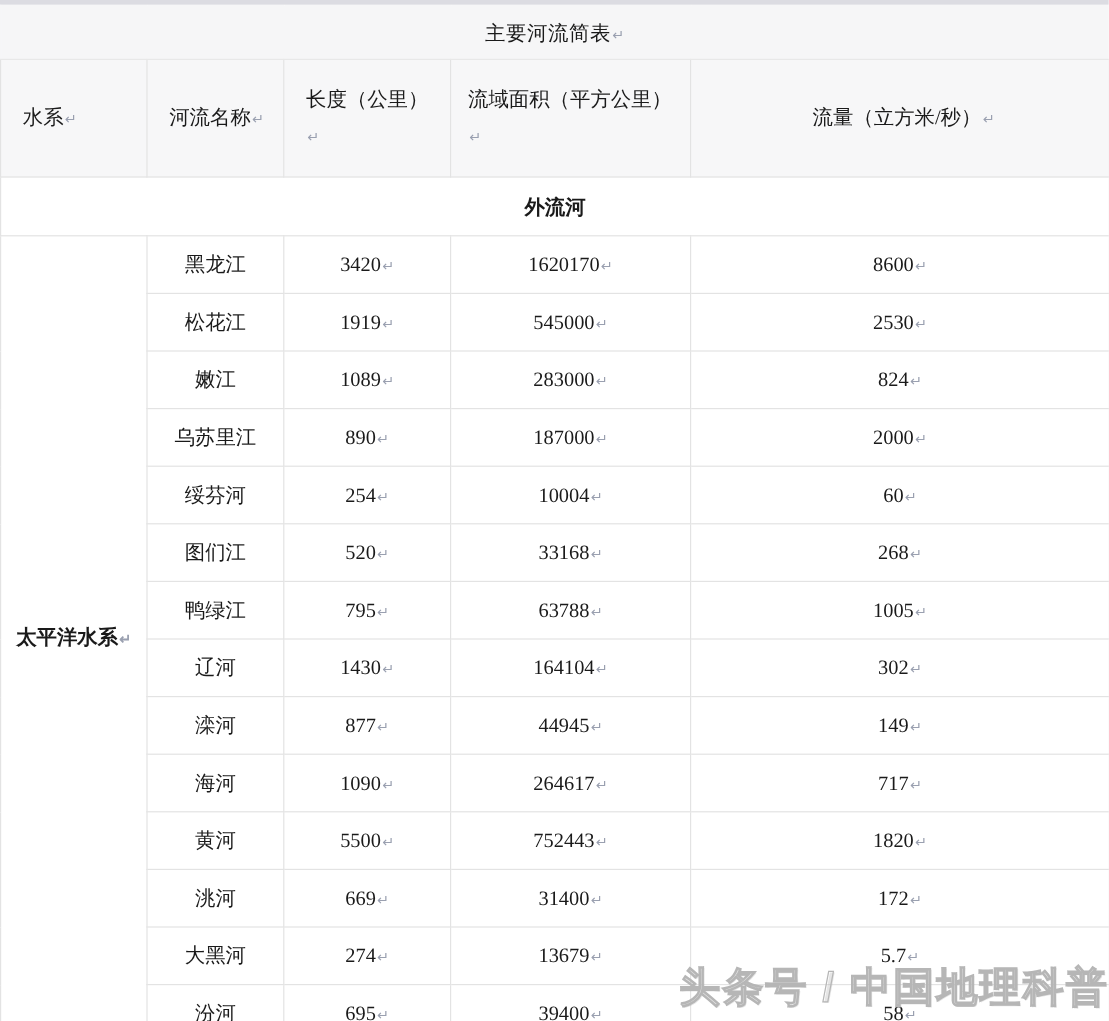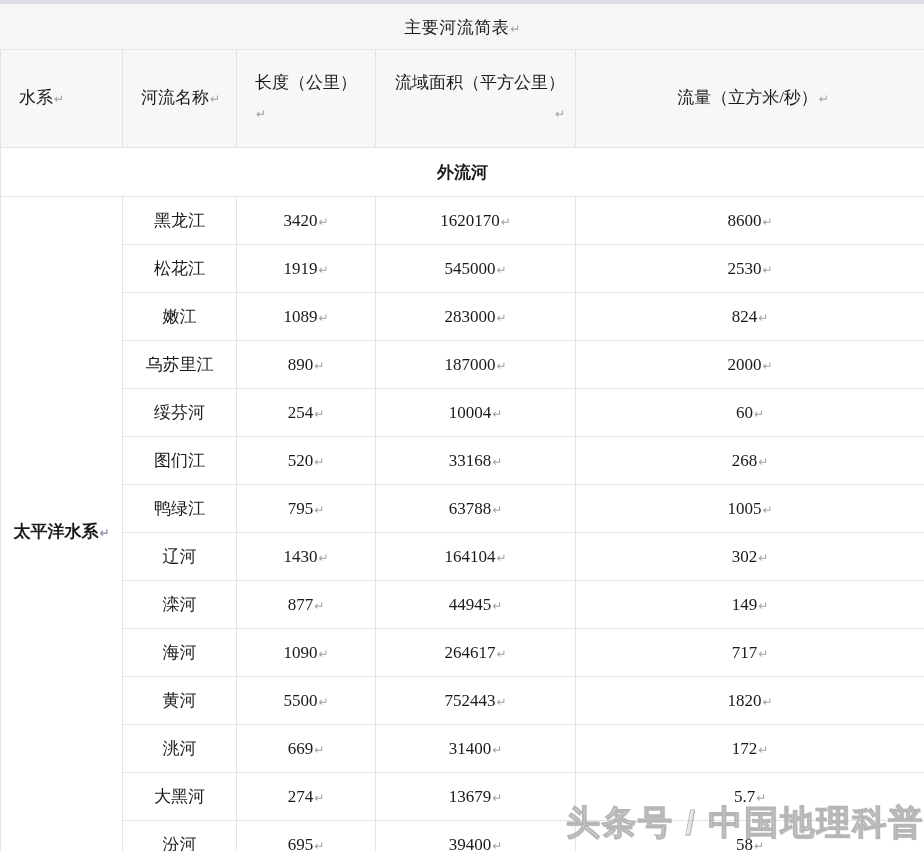--- a/index.html
+++ b/index.html
@@ -63,21 +63,21 @@
     background: #f7f7f8;
     font-size: 17px;
     line-height: 30px;
     padding: 0 10px;
   }
   .hdr-row td.hdr-left {
     text-align: left;
     padding-left: 18px;
   }
   .hdr-row td.hdr-area {
-    text-align: right;
+    text-align: left;
     padding-left: 14px;
   }
   .hdr-row td.hdr-flow {
     text-align: center;
     padding-left: 16px;
   }
   
   .section-row td {
     height: 48px;
     font-weight: bold;

